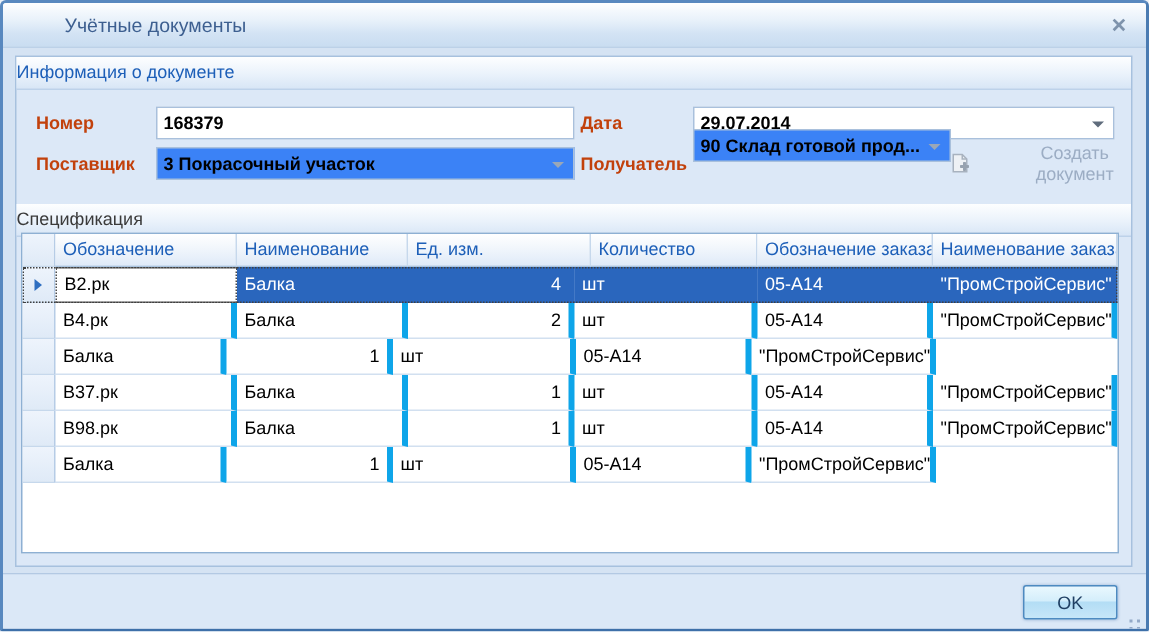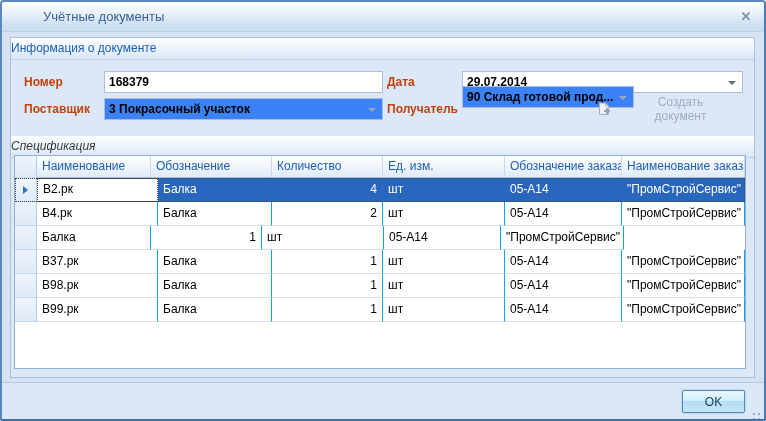--- a/index.html
+++ b/index.html
@@ -32,21 +32,21 @@
   .panel{
     position:absolute;left:8px;top:4px;width:745px;height:341px;
     border:1px solid #a7c1de;background:#dce8f7;
   }
   .band{
     height:22px;line-height:21px;font-size:12px;
     background:linear-gradient(180deg,#fdfeff 0%,#eaf2fb 55%,#d8e6f6 100%);
     border-bottom:1px solid #bdd2ea;
   }
   .band.info{color:#1d5fb8;}
-  .band.spec{color:#3a3a3a;position:absolute;left:0;top:98px;width:100%;font-style:italic;}
+  .band.spec{color:#3a3a3a;position:absolute;left:0;top:98px;width:100%;}
 
   .fields{position:absolute;left:0;top:22px;width:100%;height:71px;}
   .flabel{position:absolute;height:22px;line-height:22px;font-size:12px;color:#c2410c;font-weight:bold;}
   .textbox,.combo{
     position:absolute;height:22px;border:1px solid #a9c0dc;background:#fff;
     font-size:12px;line-height:20px;padding:0 4px;color:#000;font-weight:bold;
   }
   .combo{padding-right:18px;white-space:nowrap;overflow:hidden;}
   .combo .arr, .datecombo .arr{
     position:absolute;right:6px;top:9px;width:0;height:0;
@@ -63,21 +63,21 @@
   .create-btn svg{flex:0 0 auto;}
 
   .grid{
     position:absolute;left:3px;top:117px;width:732px;height:214px;
     border:1px solid #8eb0d3;background:#fff;overflow:hidden;
   }
   .grow{display:flex;width:730px;}
   .cell{
     height:24px;line-height:23px;font-size:12px;color:#000;
     padding:0 5px;overflow:hidden;white-space:nowrap;
-    border-right:1px solid #0ea5e9;border-bottom:1px solid #d2e0f0;
+    border-right:4px solid #0ea5e9;border-bottom:1px solid #d2e0f0;
   }
   .hcell{
     height:22px;line-height:21px;color:#1d5fb8;
     background:linear-gradient(180deg,#ffffff 0%,#eef4fb 55%,#dfeaf8 100%);
     border-right:1px solid #c6d8ec;border-bottom:1px solid #aac4e0;
   }
   .ind{
     width:22px;padding:0;
     background:linear-gradient(180deg,#eef4fc 0%,#dfeaf7 100%);
     border-right:1px solid #b6cce6;border-bottom:1px solid #c6d8ec;
@@ -146,40 +146,40 @@
           <span>3 Покрасочный участок</span>
           <span class="arr"></span>
         </div>
 
         <div class="flabel" style="left:376px;top:38px;">Получатель</div>
         <div class="combo disabled" style="left:451px;top:26px;width:172px;">
           <span>90 Склад готовой прод...</span>
           <span class="arr"></span>
         </div>
 
-        <button class="create-btn" style="left:584px;top:38px;width:125px;gap:32px;" disabled="">
+        <button class="create-btn" style="left:620px;top:38px;width:125px;gap:32px;" disabled="">
           <svg width="14" height="14" viewBox="0 0 14 14">
             <path d="M2.5 1h6l3 3v8.5h-9z" fill="#eef1f5" stroke="#a8b2bf" stroke-width="1"></path>
             <path d="M8.5 1v3h3" fill="none" stroke="#a8b2bf" stroke-width="1"></path>
             <rect x="7" y="8" width="6" height="2" rx="0.5" fill="#97a2b0"></rect>
             <rect x="9" y="6" width="2" height="6" rx="0.5" fill="#97a2b0"></rect>
           </svg>
           <span>Создать документ</span>
         </button>
       </div>
 
       <div class="band spec">Спецификация</div>
 
       <div class="grid">
         <div class="grow">
           <div class="cell hcell ind"></div>
+          <div class="cell hcell c0">Обозначение</div>
           <div class="cell hcell c1">Наименование</div>
-          <div class="cell hcell c0">Обозначение</div>
+          <div class="cell hcell c3">Ед. изм.</div>
           <div class="cell hcell c2" style="text-align:left">Количество</div>
-          <div class="cell hcell c3">Ед. изм.</div>
           <div class="cell hcell c4">Обозначение заказа</div>
           <div class="cell hcell c5">Наименование заказа</div>
         </div>
         <div>
             <div class="grow selected">
               <div class="cell ind">
                 <span class="arrow-ind"></span>
               </div>
               <div class="cell c0 focused">В2.рк</div>
               <div class="cell c1">Балка</div>
@@ -218,21 +218,20 @@
               <div class="cell ind"></div>
               <div class="cell c0">В98.рк</div>
               <div class="cell c1">Балка</div>
               <div class="cell c2">1</div>
               <div class="cell c3">шт</div>
               <div class="cell c4">05-А14</div>
               <div class="cell c5">"ПромСтройСервис"</div>
             </div>
             <div class="grow">
               <div class="cell ind"></div>
-              <div class="cell c0">В99.рк</div>
               <div class="cell c1">Балка</div>
               <div class="cell c2">1</div>
               <div class="cell c3">шт</div>
               <div class="cell c4">05-А14</div>
               <div class="cell c5">"ПромСтройСервис"</div>
             </div>
           </div>
       </div>
 
     </div>

